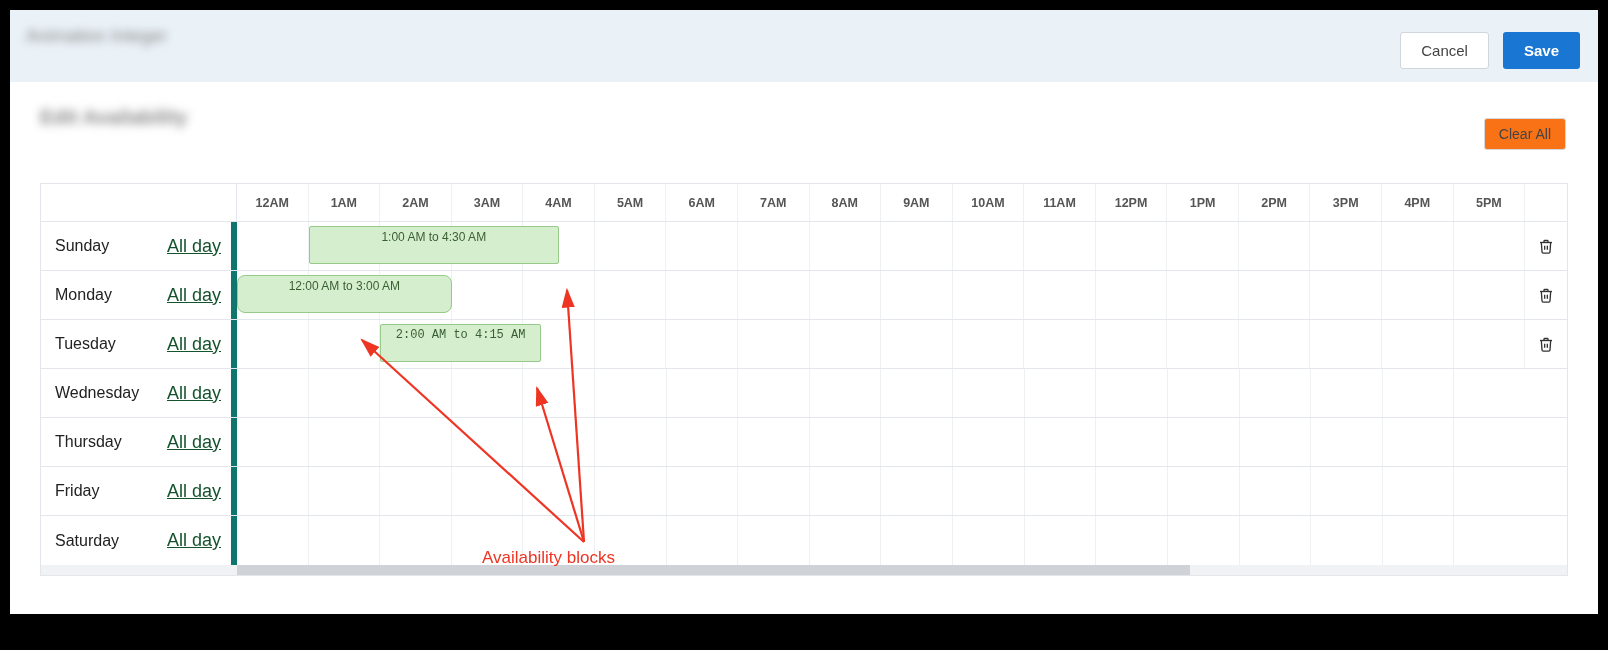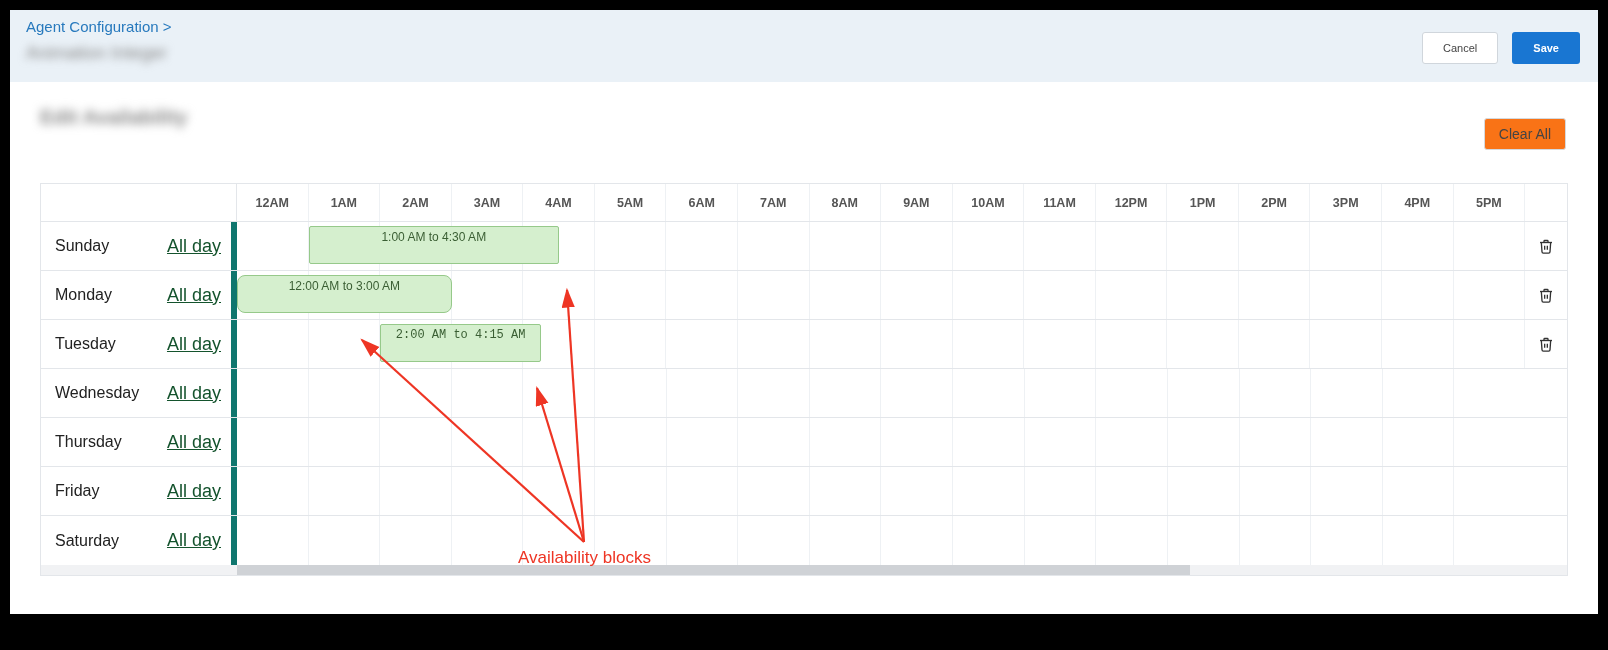--- a/index.html
+++ b/index.html
@@ -2,21 +2,21 @@
 <html><head>
 <meta charset="utf-8">
 <style>
   * { box-sizing: border-box; margin: 0; padding: 0; }
   html, body { width: 1608px; height: 650px; background: #000; font-family: "Segoe UI", Arial, sans-serif; font-size: 14px; color: #333; }
   .frame { position: absolute; left: 10px; top: 10px; width: 1588px; height: 604px; background: #fff; }
   .topbar { background: #eaf1f7; height: 72px; padding: 8px 16px 4px 16px; position: relative; }
   .breadcrumb { color: #2779bd; font-size: 15px; }
   .subtitle { margin-top: 8px; color: #888; filter: blur(4px); font-size: 18px; }
   .top-actions { position: absolute; right: 18px; top: 22px; display: flex; gap: 14px; }
-  .btn { padding: 9px 20px; font-size: 11px; border-radius: 3px; cursor: pointer; border: 1px solid transparent; background: transparent; }
+  .btn { padding: 9px 20px; font-size: 15px; border-radius: 3px; cursor: pointer; border: 1px solid transparent; background: transparent; }
   .btn-cancel { border: 1px solid #d0d6dc; background: #fff; color: #444; }
   .btn-primary { background: #1976d2; color: #fff; font-weight: 600; }
   .panel { position: relative; padding: 24px 30px 0 30px; }
   .panel-title { color: #888; filter: blur(5px); font-size: 20px; font-weight: 600; }
   .clearall-wrap { position: absolute; right: 32px; top: 36px; }
   .btn-clearall { border: 1px solid #d5d9dd; background: #f97316; color: #444; padding: 7px 14px; border-radius: 3px; font-size: 14px; cursor: pointer; }
   .grid-wrap { margin-top: 54px; border: 1px solid #e3e6ea; background: #fff; position: relative; }
   .header-row { display: flex; height: 38px; border-bottom: 1px solid #e3e6ea; }
   .day-col { width: 196px; flex: 0 0 196px; border-right: 1px solid #e3e6ea; }
   .hours { flex: 1; display: flex; width: 1260px; font-weight: bold; }
@@ -39,21 +39,20 @@
   .scrollbar .thumb { position: absolute; left: 0; top: 0; bottom: 0; width: 74%; background: #cfd2d6; }
   .annotation-label { position: absolute; color: #ee3524; font-size: 17px; }
   svg.arrows { position: absolute; pointer-events: none; }
 </style>
 </head>
 <body>
 
 <div class="frame">
 
   <div class="topbar">
-    <div class="breadcrumb">Agent Configuration &gt;</div>
     <div class="subtitle">Animation Integer</div>
     <div class="top-actions">
       <button class="btn btn-cancel">Cancel</button>
       <button class="btn btn-primary">Save</button>
     </div>
   </div>
 
   <div class="panel">
     <div class="panel-title">Edit Availability</div>
     <div class="clearall-wrap">
@@ -312,16 +311,16 @@
     <svg class="arrows" width="600" height="440" style="left:250px; top:60px;">
       <defs>
         <marker id="ah" markerWidth="10" markerHeight="10" refX="8" refY="3" orient="auto">
           <path d="M0,0 L9,3 L0,6 Z" fill="#ee3524"></path>
         </marker>
       </defs>
       <line x1="324" y1="400" x2="307" y2="148" stroke="#ee3524" stroke-width="2.2" marker-end="url(#ah)"></line>
       <line x1="324" y1="400" x2="102" y2="198" stroke="#ee3524" stroke-width="2.2" marker-end="url(#ah)"></line>
       <line x1="324" y1="400" x2="277" y2="246" stroke="#ee3524" stroke-width="2.2" marker-end="url(#ah)"></line>
     </svg>
-    <div class="annotation-label" style="left:508px; top:466px;">Availability blocks</div>
+    <div class="annotation-label" style="left:472px; top:466px;">Availability blocks</div>
   </div>
 
 </div>
 
 </body></html>

